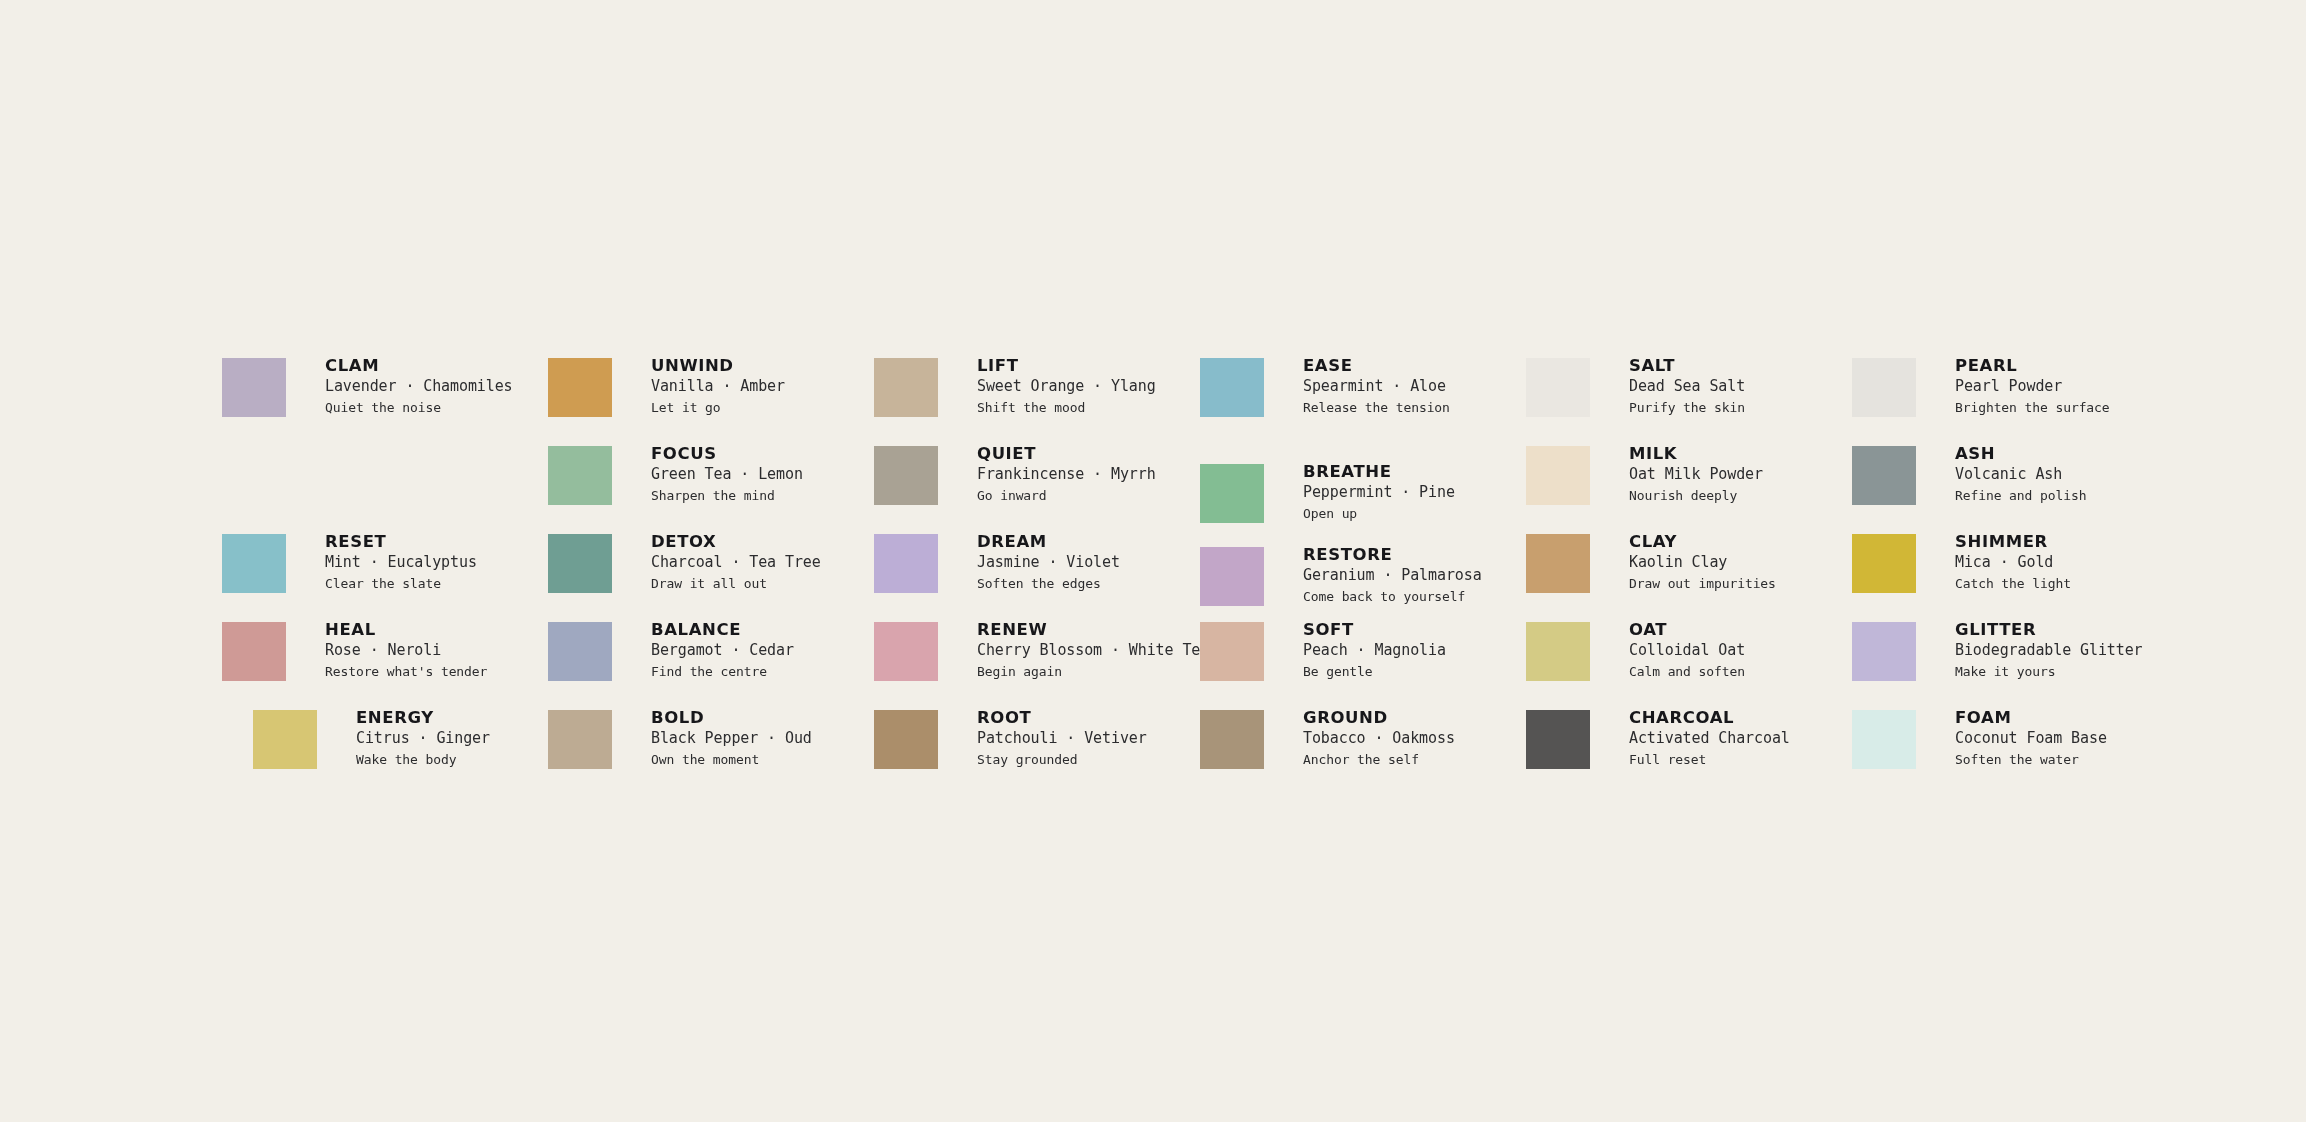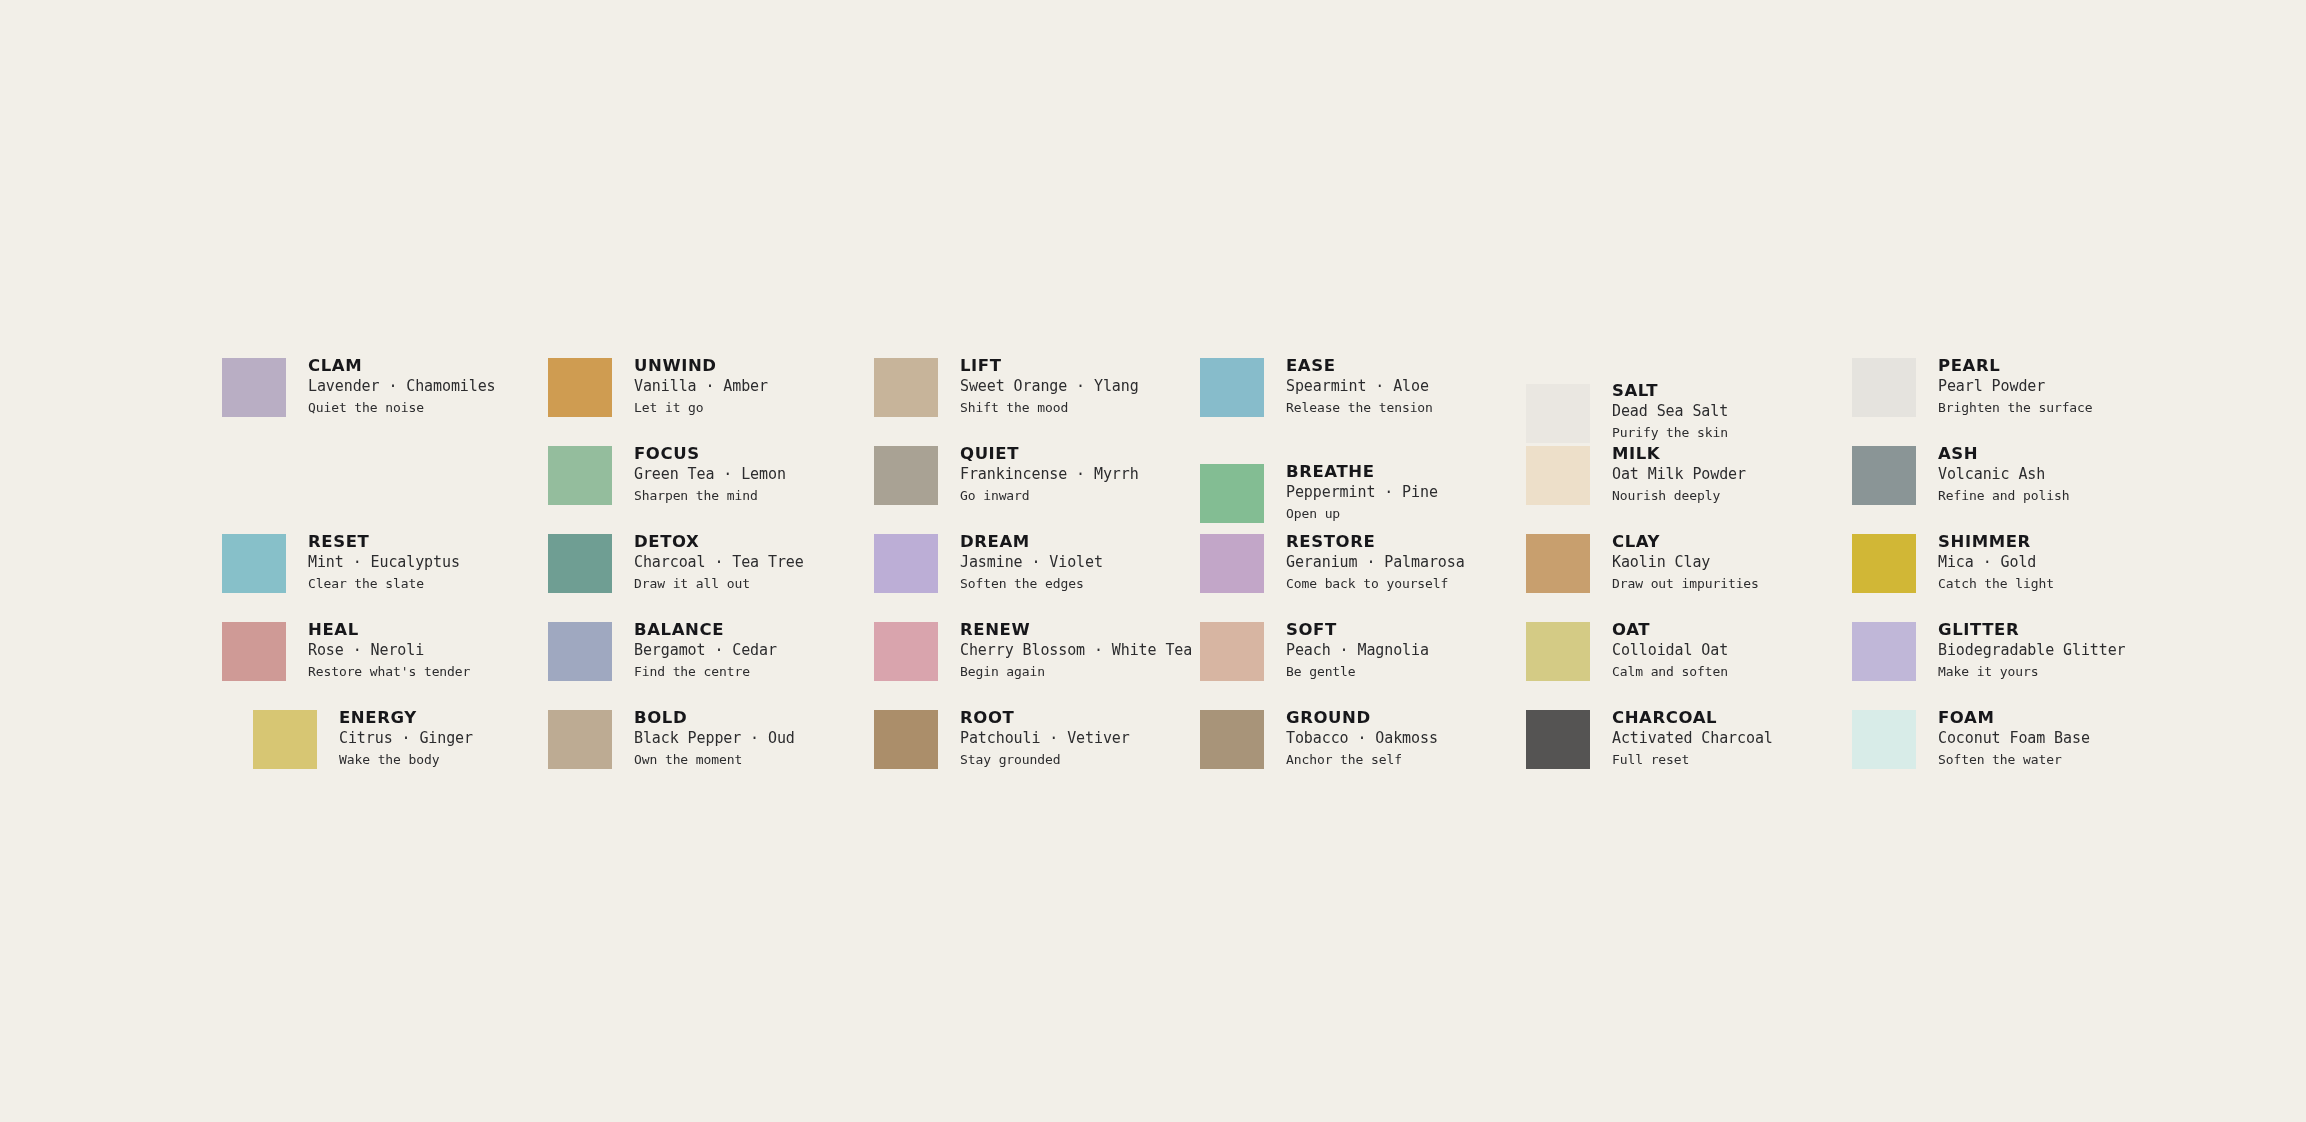--- a/index.html
+++ b/index.html
@@ -34,21 +34,21 @@
     grid-template-columns: repeat(6, 326px);
     grid-auto-rows: 88px;
     column-gap: 0px;
     row-gap: 0px;
   }
 
   .swatch-card {
     display: flex;
     flex-direction: row;
     align-items: flex-start;
-    gap: 22px;
+    gap: 39px;
     height: 88px;
   }
 
   .swatch-chip {
     flex: 0 0 auto;
     width: 64px;
     height: 59px;
     margin-top: 3px;
     background: #cccccc;
   }
@@ -121,21 +121,21 @@
         </div>
       </div>
       <div class="swatch-card" style="grid-area: 1 / 4;">
         <div class="swatch-chip" style="background: rgb(135, 188, 203);"></div>
         <div class="swatch-text">
           <div class="swatch-name">EASE</div>
           <div class="swatch-ingredients">Spearmint · Aloe</div>
           <div class="swatch-tagline">Release the tension</div>
         </div>
       </div>
-      <div class="swatch-card" style="grid-area: 1 / 5; align-items: flex-end;">
+      <div class="swatch-card" style="grid-area: 1 / 5;">
         <div class="swatch-chip" style="background: rgb(234, 231, 225);"></div>
         <div class="swatch-text">
           <div class="swatch-name">SALT</div>
           <div class="swatch-ingredients">Dead Sea Salt</div>
           <div class="swatch-tagline">Purify the skin</div>
         </div>
       </div>
       <div class="swatch-card" style="grid-area: 1 / 6;">
         <div class="swatch-chip" style="background: rgb(229, 227, 222);"></div>
         <div class="swatch-text">
@@ -201,21 +201,21 @@
         </div>
       </div>
       <div class="swatch-card" style="grid-area: 3 / 3;">
         <div class="swatch-chip" style="background: rgb(188, 174, 214);"></div>
         <div class="swatch-text">
           <div class="swatch-name">DREAM</div>
           <div class="swatch-ingredients">Jasmine · Violet</div>
           <div class="swatch-tagline">Soften the edges</div>
         </div>
       </div>
-      <div class="swatch-card" style="grid-area: 3 / 4;">
+      <div class="swatch-card" style="grid-area: 3 / 4; align-items: center;">
         <div class="swatch-chip" style="background: rgb(194, 166, 200);"></div>
         <div class="swatch-text">
           <div class="swatch-name">RESTORE</div>
           <div class="swatch-ingredients">Geranium · Palmarosa</div>
           <div class="swatch-tagline">Come back to yourself</div>
         </div>
       </div>
       <div class="swatch-card" style="grid-area: 3 / 5;">
         <div class="swatch-chip" style="background: rgb(200, 159, 110);"></div>
         <div class="swatch-text">

